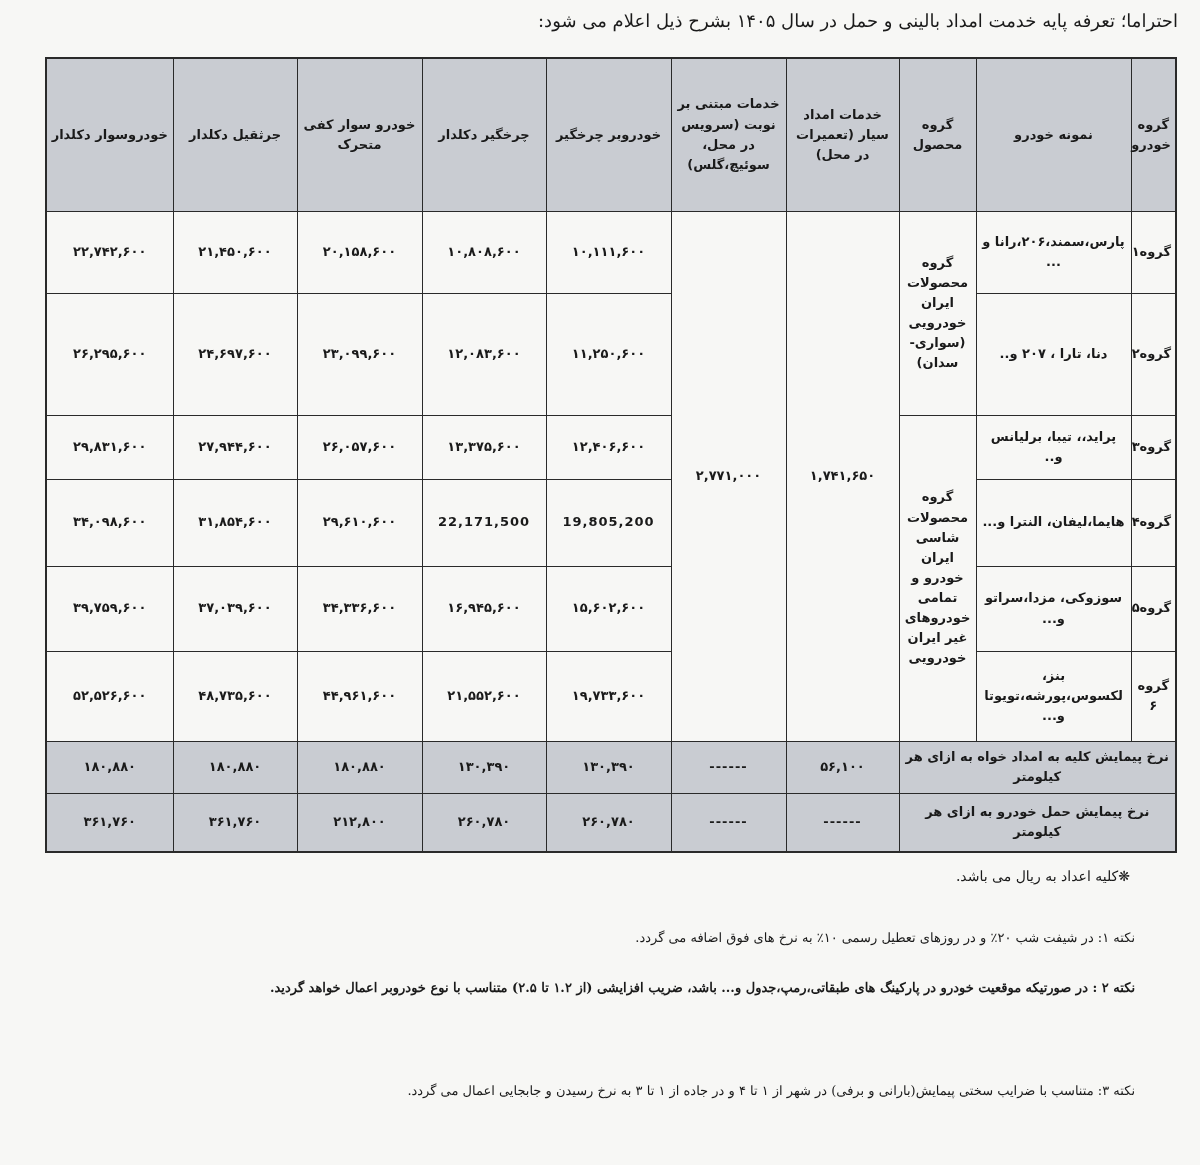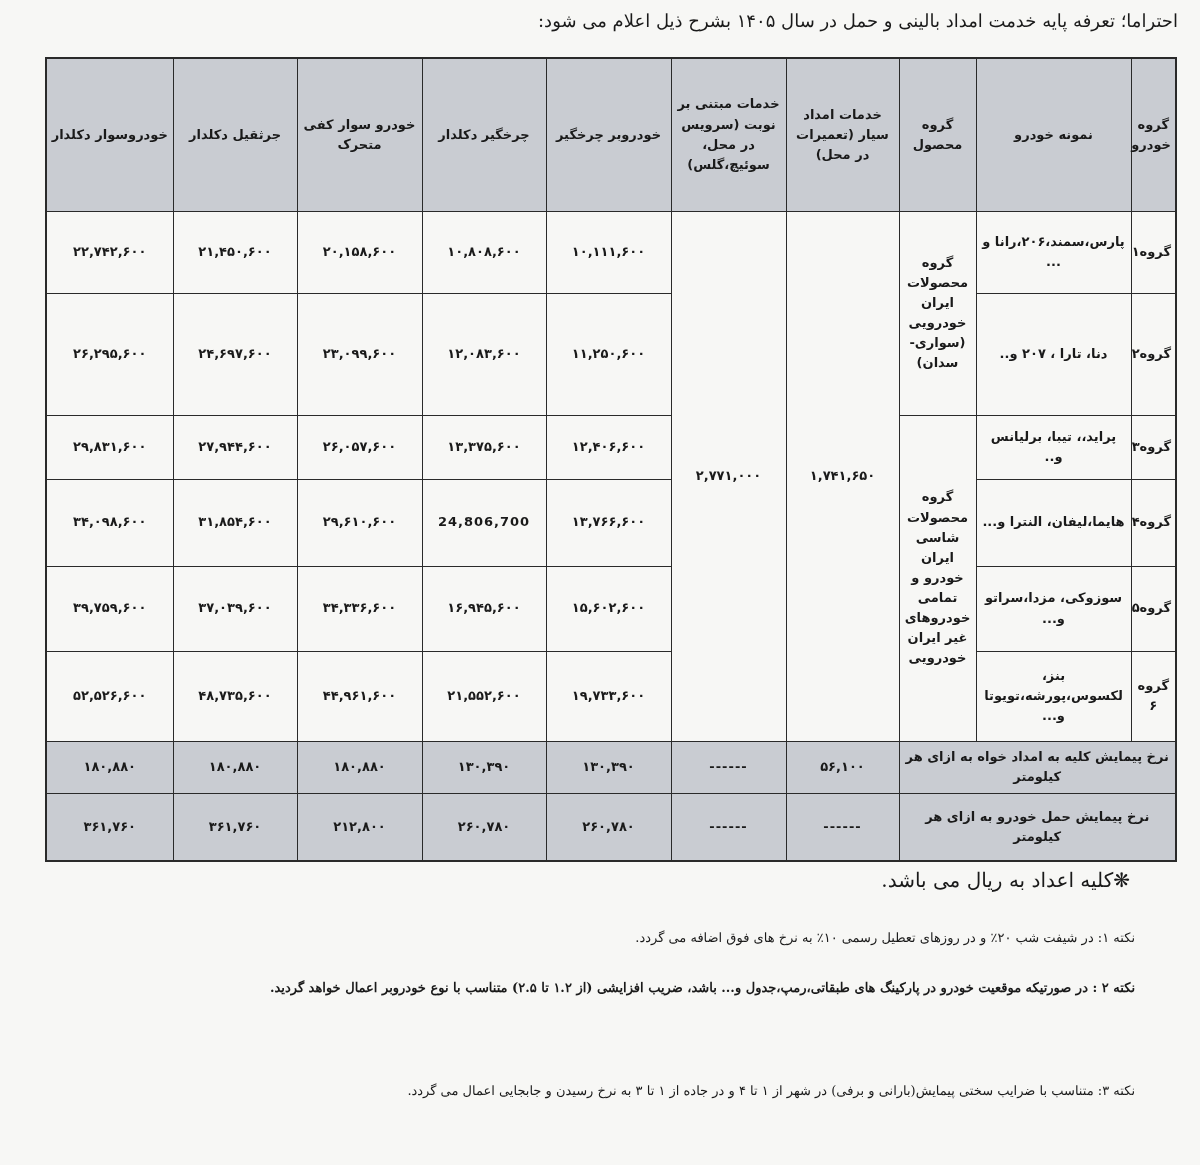--- a/index.html
+++ b/index.html
@@ -26,21 +26,21 @@
     text-align: center; vertical-align: middle;
     padding: 2px 4px;
     font-size: 13px; font-weight: bold; line-height: 1.55;
   }
   table.tariff th { background: #c9ccd2; font-size: 13px; }
   .num { font-size: 13px; letter-spacing: 1px; font-weight: bold; margin-top: 43px; }
   .shade td { background: #c9ccd2; }
   .grp { font-size: 12.5px; }
   .footnote {
     position: absolute; right: 70px; top: 868px;
-    font-size: 20px; direction: rtl;
+    font-size: 14px; direction: rtl;
     font-family: "DejaVu Serif", serif;
   }
   .note {
     position: absolute; left: 90px; right: 65px;
     font-family: "DejaVu Serif", serif;
     font-size: 13px; direction: rtl; text-align: justify;
     line-height: 52px;
   }
   .note1 { top: 912px; }
   .note2 { top: 962px; font-weight: bold; }
@@ -108,22 +108,22 @@
     <td class="num">۱۲,۴۰۶,۶۰۰</td>
     <td class="num">۱۳,۳۷۵,۶۰۰</td>
     <td class="num">۲۶,۰۵۷,۶۰۰</td>
     <td class="num">۲۷,۹۴۴,۶۰۰</td>
     <td class="num">۲۹,۸۳۱,۶۰۰</td>
   </tr>
 
   <tr style="height:87px">
     <td class="grp">گروه۴</td>
     <td>هایما،لیفان، النترا و...</td>
-    <td class="num">۱۳,۷۶۶,۶۰۰</td>
-    <td class="num">24,806,700</td>
+    <td class="num">19,805,200</td>
+    <td class="num">22,171,500</td>
     <td class="num">۲۹,۶۱۰,۶۰۰</td>
     <td class="num">۳۱,۸۵۴,۶۰۰</td>
     <td class="num">۳۴,۰۹۸,۶۰۰</td>
   </tr>
 
   <tr style="height:85px">
     <td class="grp">گروه۵</td>
     <td>سوزوکی، مزدا،سراتو و...</td>
     <td class="num">۱۵,۶۰۲,۶۰۰</td>
     <td class="num">۱۶,۹۴۵,۶۰۰</td>
@@ -146,21 +146,21 @@
     <td colspan="3">نرخ پیمایش کلیه به امداد خواه به ازای هر کیلومتر</td>
     <td class="num">۵۶,۱۰۰</td>
     <td class="num">------</td>
     <td class="num">۱۳۰,۳۹۰</td>
     <td class="num">۱۳۰,۳۹۰</td>
     <td class="num">۱۸۰,۸۸۰</td>
     <td class="num">۱۸۰,۸۸۰</td>
     <td class="num">۱۸۰,۸۸۰</td>
   </tr>
 
-  <tr class="shade" style="height:68px">
+  <tr class="shade" style="height:59px">
     <td colspan="3">نرخ پیمایش حمل خودرو به ازای هر کیلومتر</td>
     <td class="num">------</td>
     <td class="num">------</td>
     <td class="num">۲۶۰,۷۸۰</td>
     <td class="num">۲۶۰,۷۸۰</td>
     <td class="num">۲۱۲,۸۰۰</td>
     <td class="num">۳۶۱,۷۶۰</td>
     <td class="num">۳۶۱,۷۶۰</td>
   </tr>
 </tbody>

